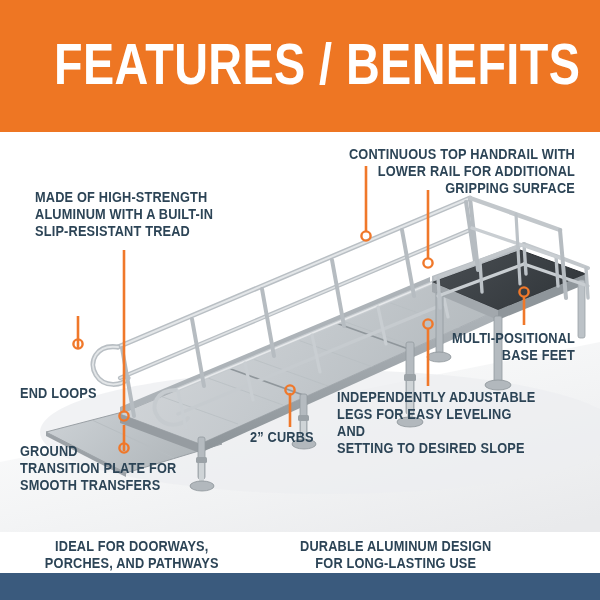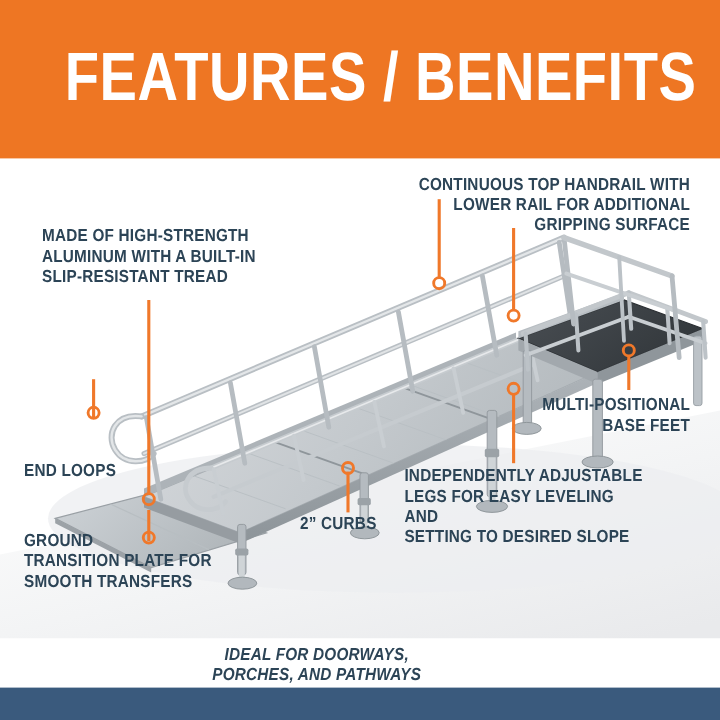--- a/index.html
+++ b/index.html
@@ -76,21 +76,20 @@
   .callout.right  { text-align: right; transform-origin: right center; }
 
   
   #caption-row {
     position: absolute;
     left: 0;
     top: 521px;
     width: 528px;
     height: 46px;
     display: flex;
-    font-style: italic;
   }
   .caption {
     flex: 1 1 0;
     text-align: center;
     color: #2c4456;
     font-family: "Liberation Sans Narrow", "Liberation Sans", sans-serif;
     font-weight: bold;
     font-size: 14.5px;
     line-height: 17px;
     letter-spacing: 0.2px;
@@ -314,17 +313,21 @@
 SETTING TO DESIRED SLOPE</div>
 
   <div class="callout right" style="right:25px; top:330px; width:210px;">MULTI-POSITIONAL
 BASE FEET</div>
 
   <div id="caption-row">
     <div class="caption">
       <span>IDEAL FOR DOORWAYS,
 PORCHES, AND PATHWAYS</span>
     </div>
+    <div class="caption">
+      <span>DURABLE ALUMINUM DESIGN
+FOR LONG-LASTING USE</span>
+    </div>
   </div>
 
   <div id="footer-band"></div>
 
 </div>
 
 </body></html>

